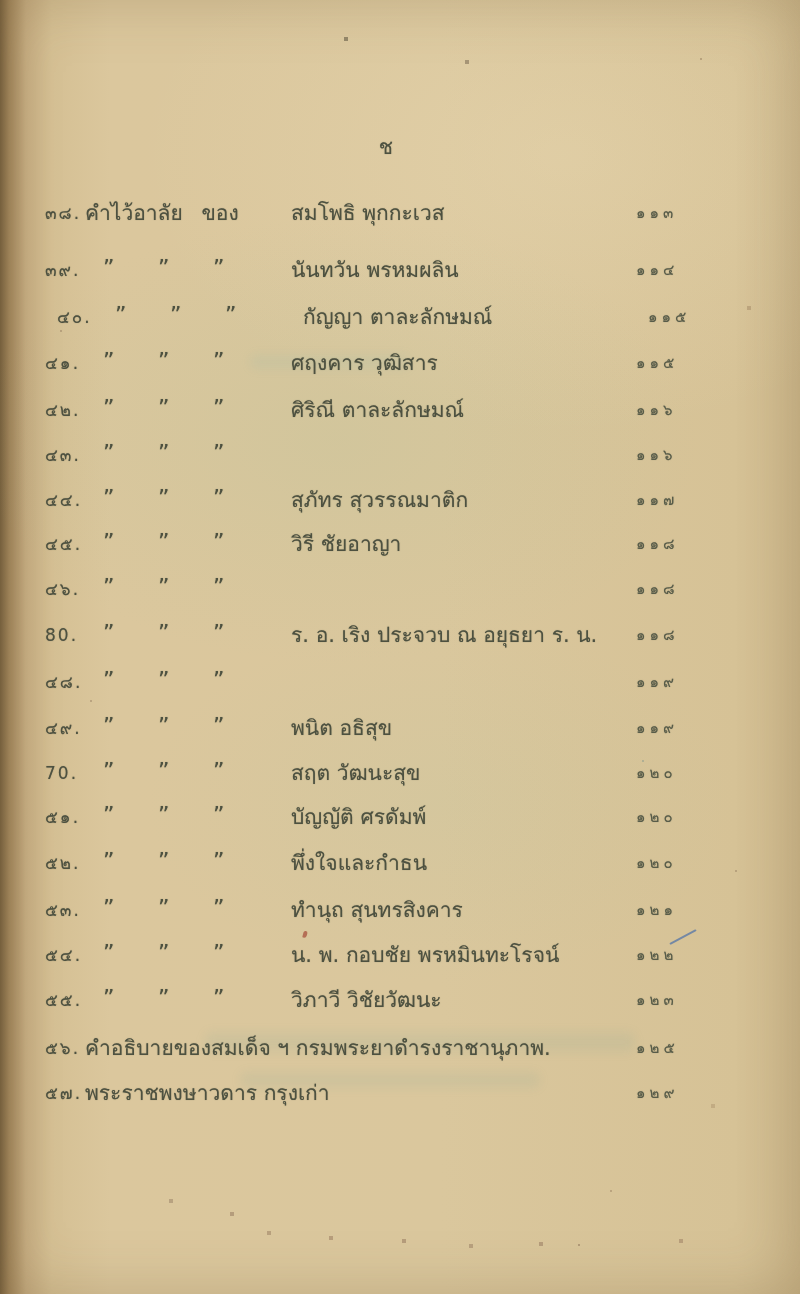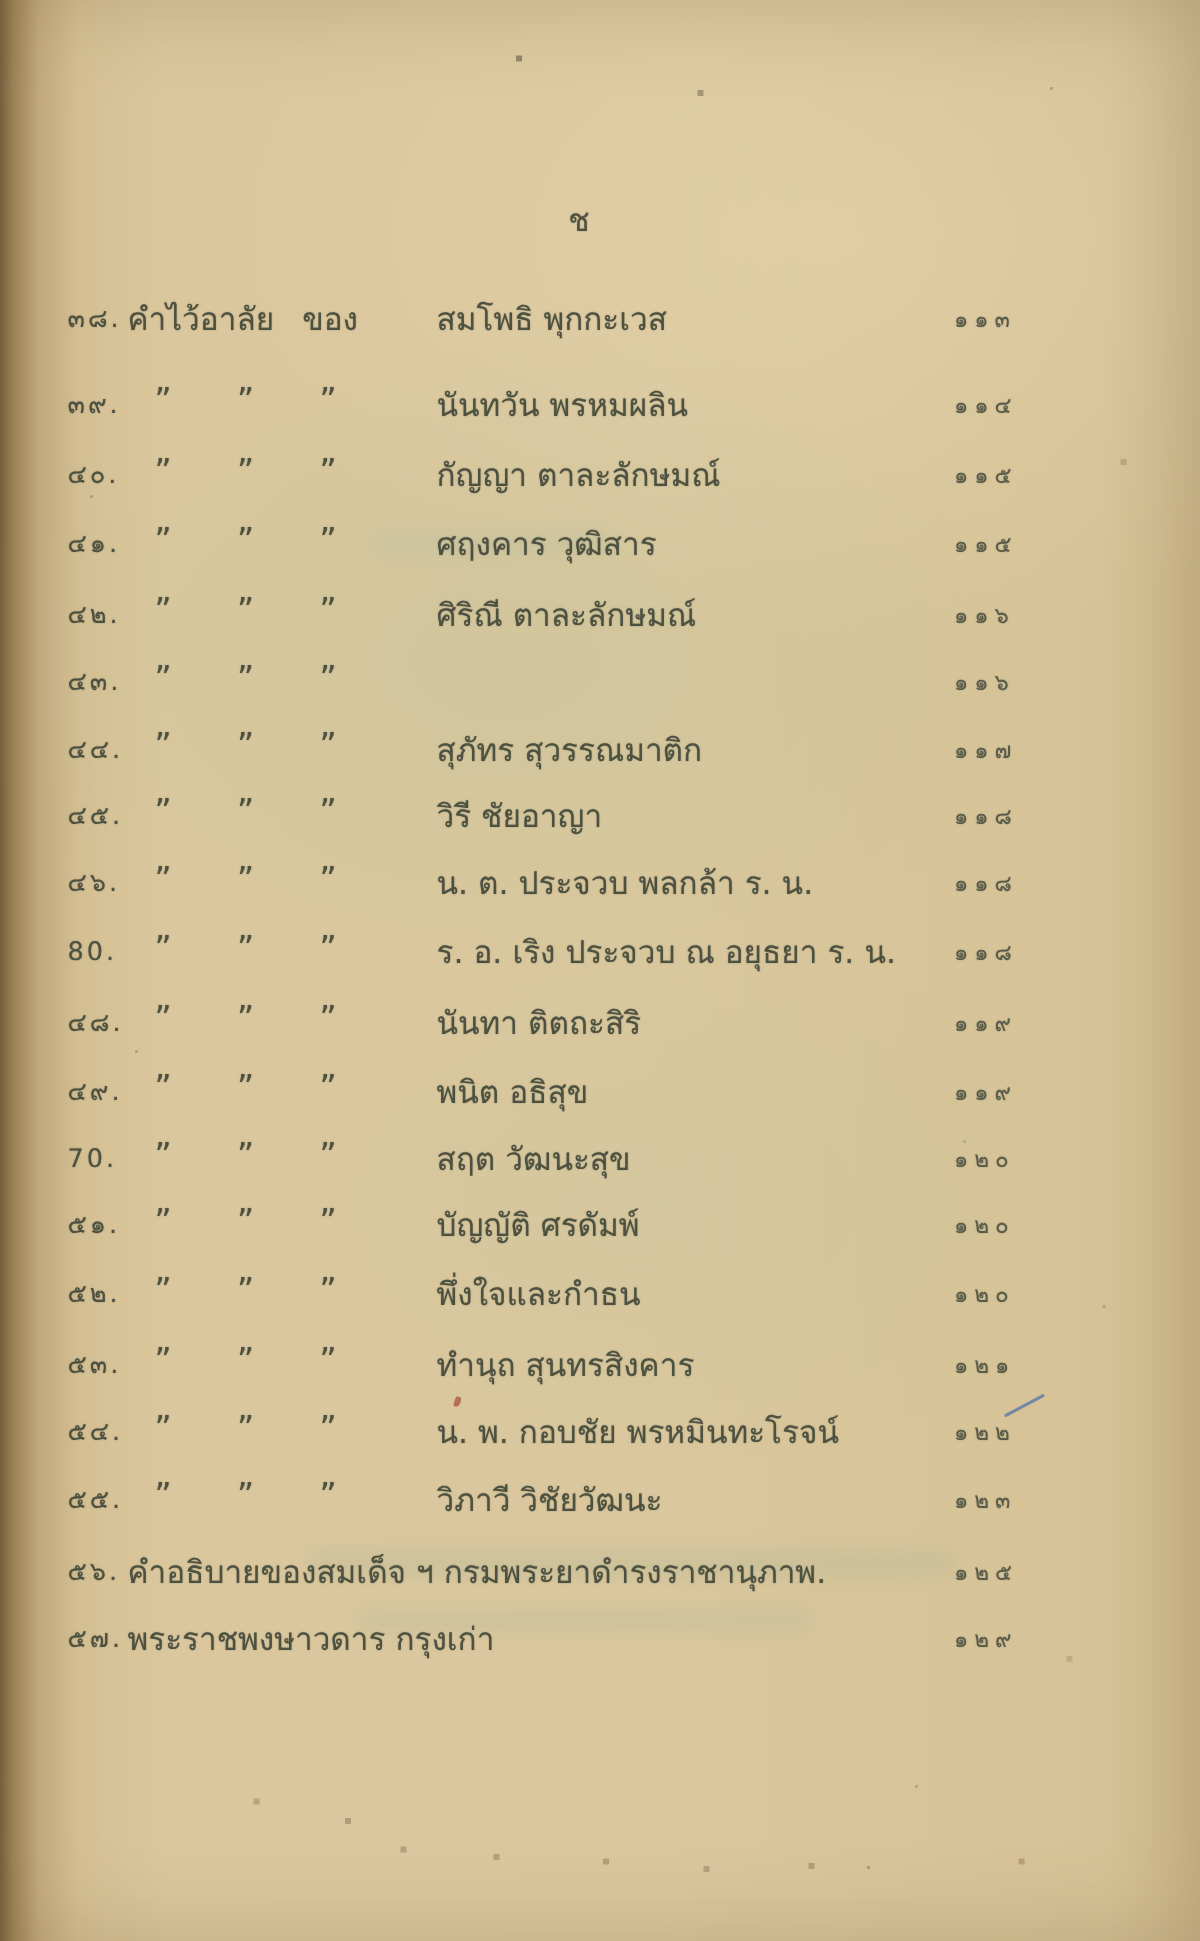--- a/index.html
+++ b/index.html
@@ -89,21 +89,21 @@
         <span class="pageno">๑๑๓</span>
       </div>
       <div class="row ink" style="top: 253px;">
         <span class="entry-no">๓๙.</span>
         <span class="ditto d1">”</span>
         <span class="ditto d2">”</span>
         <span class="ditto d3">”</span>
         <span class="name">นันทวัน พรหมผลิน</span>
         <span class="pageno">๑๑๔</span>
       </div>
-      <div class="row ink" style="top: 300px;">
+      <div class="row ink" style="top: 300px; margin-left: 12px;">
         <span class="entry-no">๔๐.</span>
         <span class="ditto d1">”</span>
         <span class="ditto d2">”</span>
         <span class="ditto d3">”</span>
         <span class="name">กัญญา ตาละลักษมณ์</span>
         <span class="pageno">๑๑๕</span>
       </div>
       <div class="row ink" style="top: 346px;">
         <span class="entry-no">๔๑.</span>
         <span class="ditto d1">”</span>
@@ -141,37 +141,35 @@
         <span class="ditto d2">”</span>
         <span class="ditto d3">”</span>
         <span class="name">วิรี ชัยอาญา</span>
         <span class="pageno">๑๑๘</span>
       </div>
       <div class="row ink" style="top: 572px;">
         <span class="entry-no">๔๖.</span>
         <span class="ditto d1">”</span>
         <span class="ditto d2">”</span>
         <span class="ditto d3">”</span>
-        <span class="name">น. ต. ประจวบ พลกล้า ร. น.</span>
         <span class="pageno">๑๑๘</span>
       </div>
       <div class="row ink" style="top: 618px;">
         <span class="entry-no">80.</span>
         <span class="ditto d1">”</span>
         <span class="ditto d2">”</span>
         <span class="ditto d3">”</span>
         <span class="name">ร. อ. เริง ประจวบ ณ อยุธยา ร. น.</span>
         <span class="pageno">๑๑๘</span>
       </div>
       <div class="row ink" style="top: 665px;">
         <span class="entry-no">๔๘.</span>
         <span class="ditto d1">”</span>
         <span class="ditto d2">”</span>
         <span class="ditto d3">”</span>
-        <span class="name">นันทา ติตถะสิริ</span>
         <span class="pageno">๑๑๙</span>
       </div>
       <div class="row ink" style="top: 711px;">
         <span class="entry-no">๔๙.</span>
         <span class="ditto d1">”</span>
         <span class="ditto d2">”</span>
         <span class="ditto d3">”</span>
         <span class="name">พนิต อธิสุข</span>
         <span class="pageno">๑๑๙</span>
       </div>

